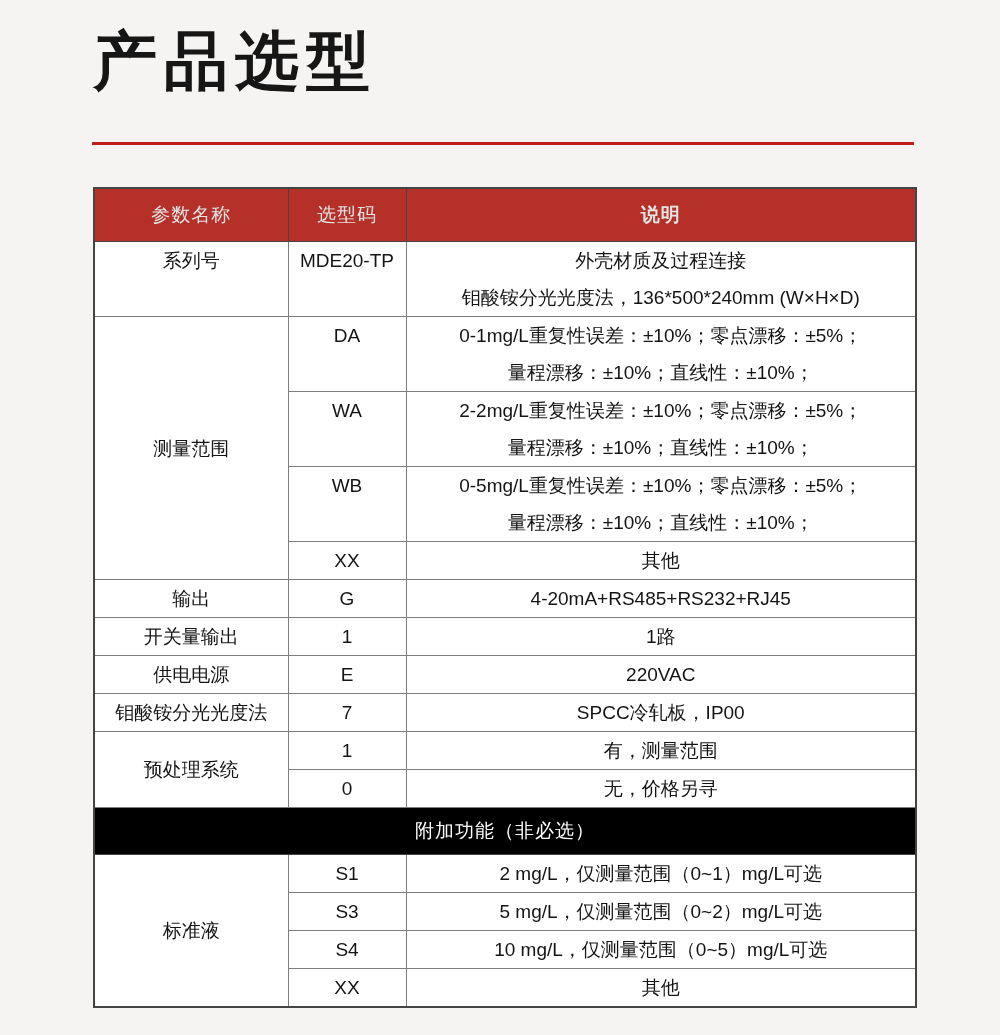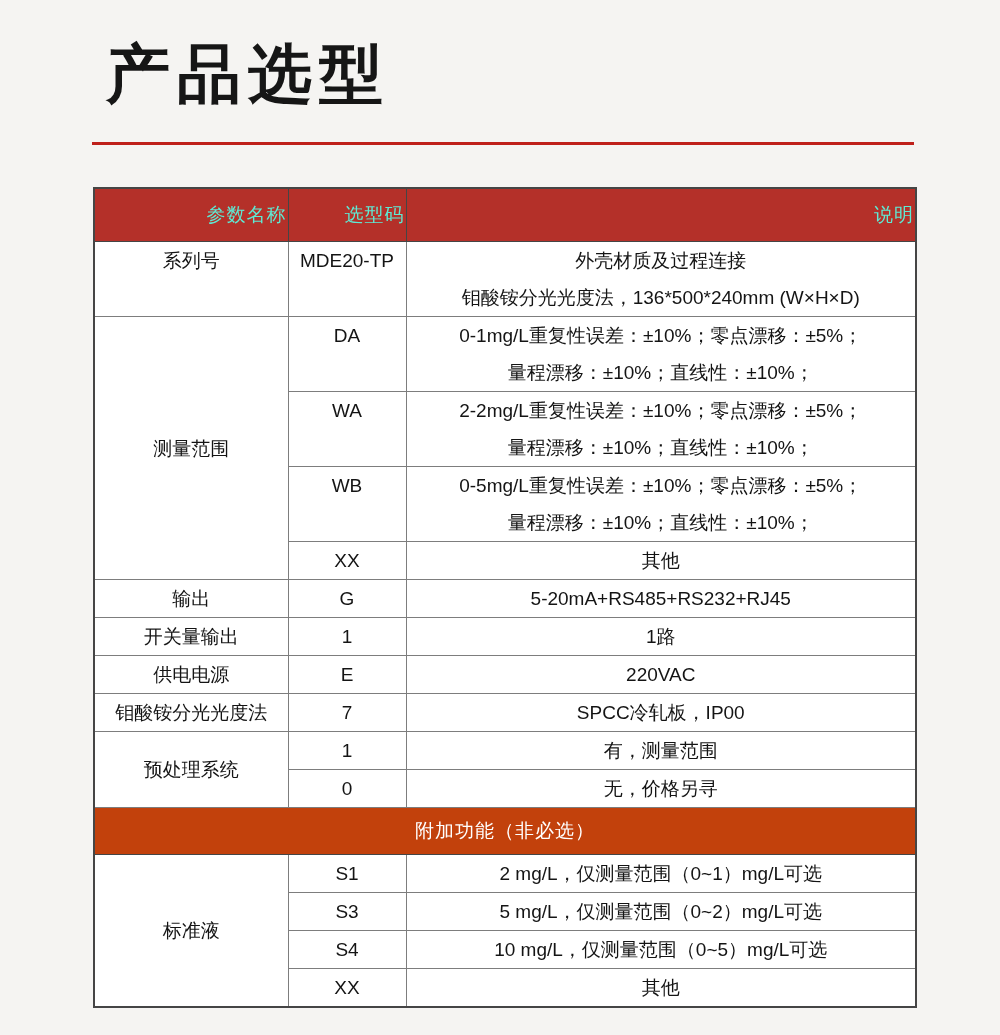--- a/index.html
+++ b/index.html
@@ -12,21 +12,21 @@
     background: #f5f4f2;
     font-family: "Liberation Sans", "DejaVu Sans", sans-serif;
     color: #141414;
     position: relative;
     overflow: hidden;
   }
   .page-title {
     position: absolute;
     left: 93px;
     top: 20px;
-    margin: 13px;
+    margin: 0;
     font-size: 64px;
     font-weight: 600;
     letter-spacing: 7px;
     color: #161616;
     line-height: 1.3;
   }
   .title-rule {
     position: absolute;
     left: 92px;
     top: 142px;
@@ -41,25 +41,25 @@
     border-collapse: collapse;
     table-layout: fixed;
     background: #ffffff;
     border: 2px solid #454545;
     font-size: 19px;
   }
   col.c1 { width: 194px; }
   col.c2 { width: 118px; }
   col.c3 { width: 510px; }
   th {
-    color: #5eead4;
+    color: #e5e5e5;
     font-weight: 500;
     height: 50px;
     border: 1px solid #454545;
-    text-align: right;
+    text-align: center;
     font-size: 19px;
     letter-spacing: 1px;
   }
   td {
     border: 1px solid #7d7d7d;
     text-align: center;
     vertical-align: top;
     padding: 0;
     line-height: 37px;
     font-size: 19px;
@@ -87,21 +87,21 @@
 <table class="spec">
   <colgroup>
     <col class="c1">
       <col class="c2">
       <col class="c3">
   </colgroup>
   <thead>
     <tr>
       <th style="background: rgb(180, 48, 41);">参数名称</th>
       <th style="background: rgb(180, 48, 41); margin-top: 22px;">选型码</th>
-      <th style="background: rgb(180, 48, 41);">说明</th>
+      <th style="background: rgb(180, 48, 41); font-weight: bold;">说明</th>
     </tr>
   </thead>
   <tbody>
       <tr>
         <td>系列号</td>
         <td>MDE20-TP</td>
         <td>
           <div class="line">外壳材质及过程连接</div>
           <div class="line">钼酸铵分光光度法，136*500*240mm (W×H×D)</div>
         </td>
@@ -131,21 +131,21 @@
       <tr>
         <td>XX</td>
         <td>
           <div class="line">其他</div>
         </td>
       </tr>
       <tr>
         <td>输出</td>
         <td>G</td>
         <td>
-          <div class="line">5-20mA+RS485+RS232+RJ45</div>
+          <div class="line">4-20mA+RS485+RS232+RJ45</div>
         </td>
       </tr>
       <tr>
         <td>开关量输出</td>
         <td>1</td>
         <td>
           <div class="line">1路</div>
         </td>
       </tr>
       <tr>
@@ -169,21 +169,21 @@
           <div class="line">有，测量范围</div>
         </td>
       </tr>
       <tr>
         <td>0</td>
         <td>
           <div class="line">无，价格另寻</div>
         </td>
       </tr>
       <tr>
-        <td colspan="3" class="banner" style="background: #c2410c;">附加功能（非必选）</td>
+        <td colspan="3" class="banner" style="background: #000000;">附加功能（非必选）</td>
       </tr>
       <tr>
         <td rowspan="4" class="mid">标准液</td>
         <td>S1</td>
         <td>
           <div class="line">2 mg/L，仅测量范围（0~1）mg/L可选</div>
         </td>
       </tr>
       <tr>
         <td>S3</td>

